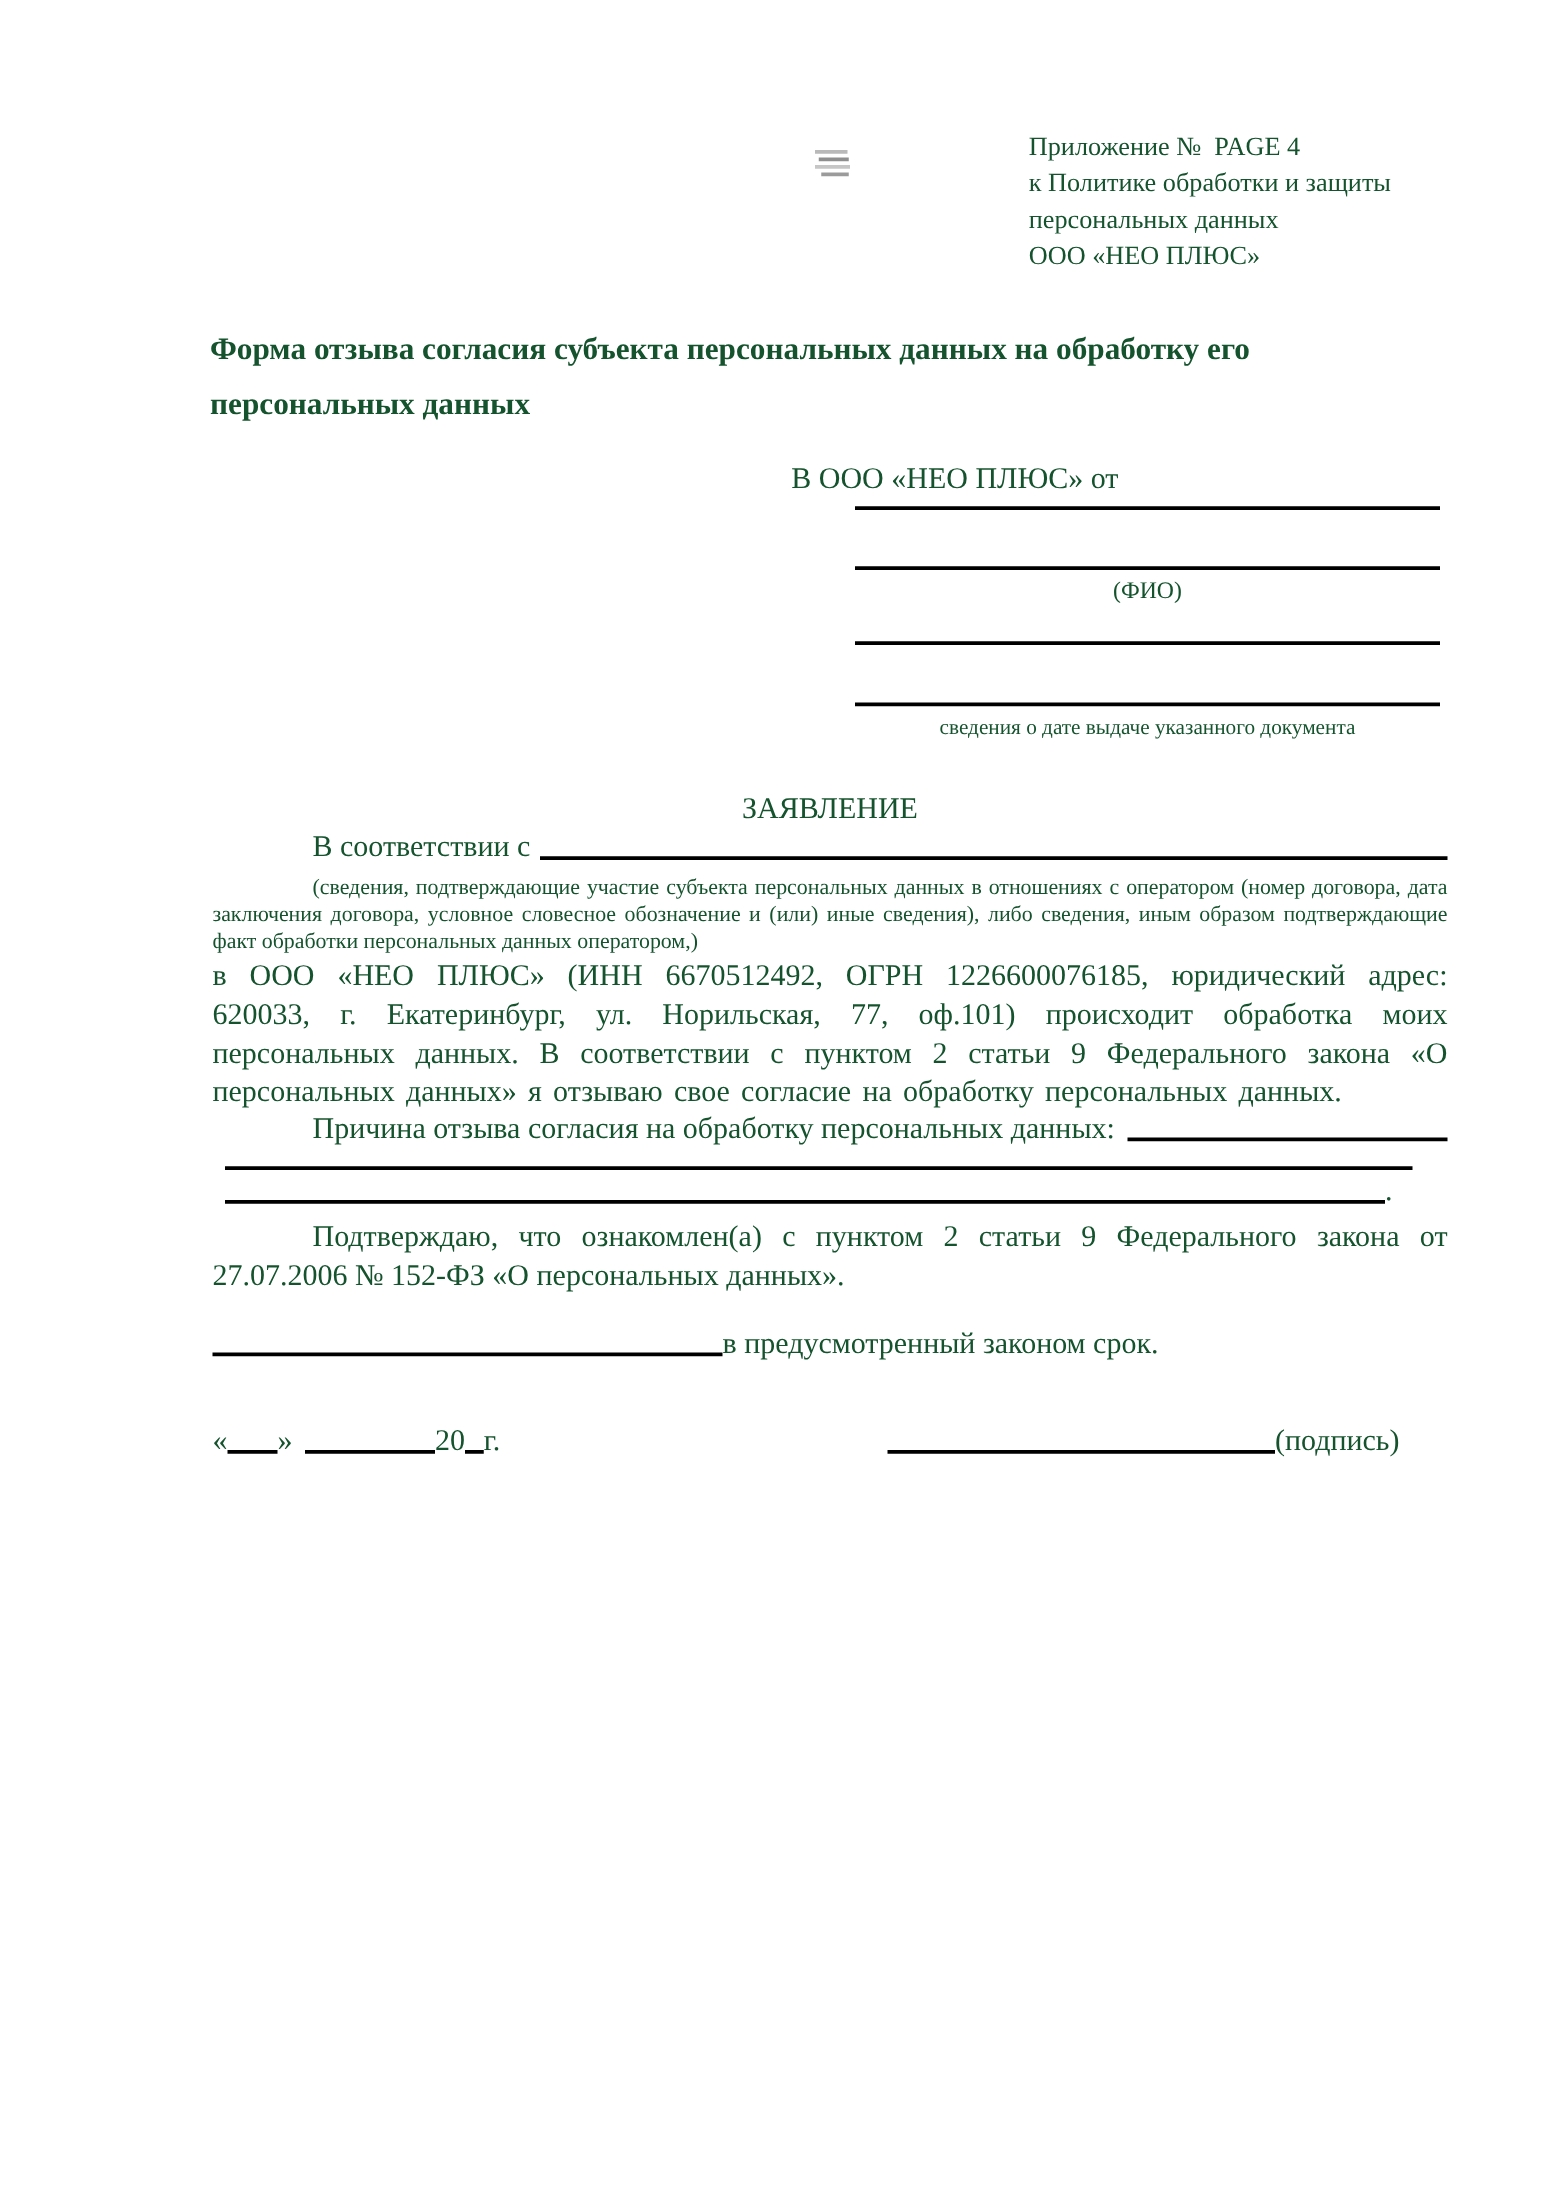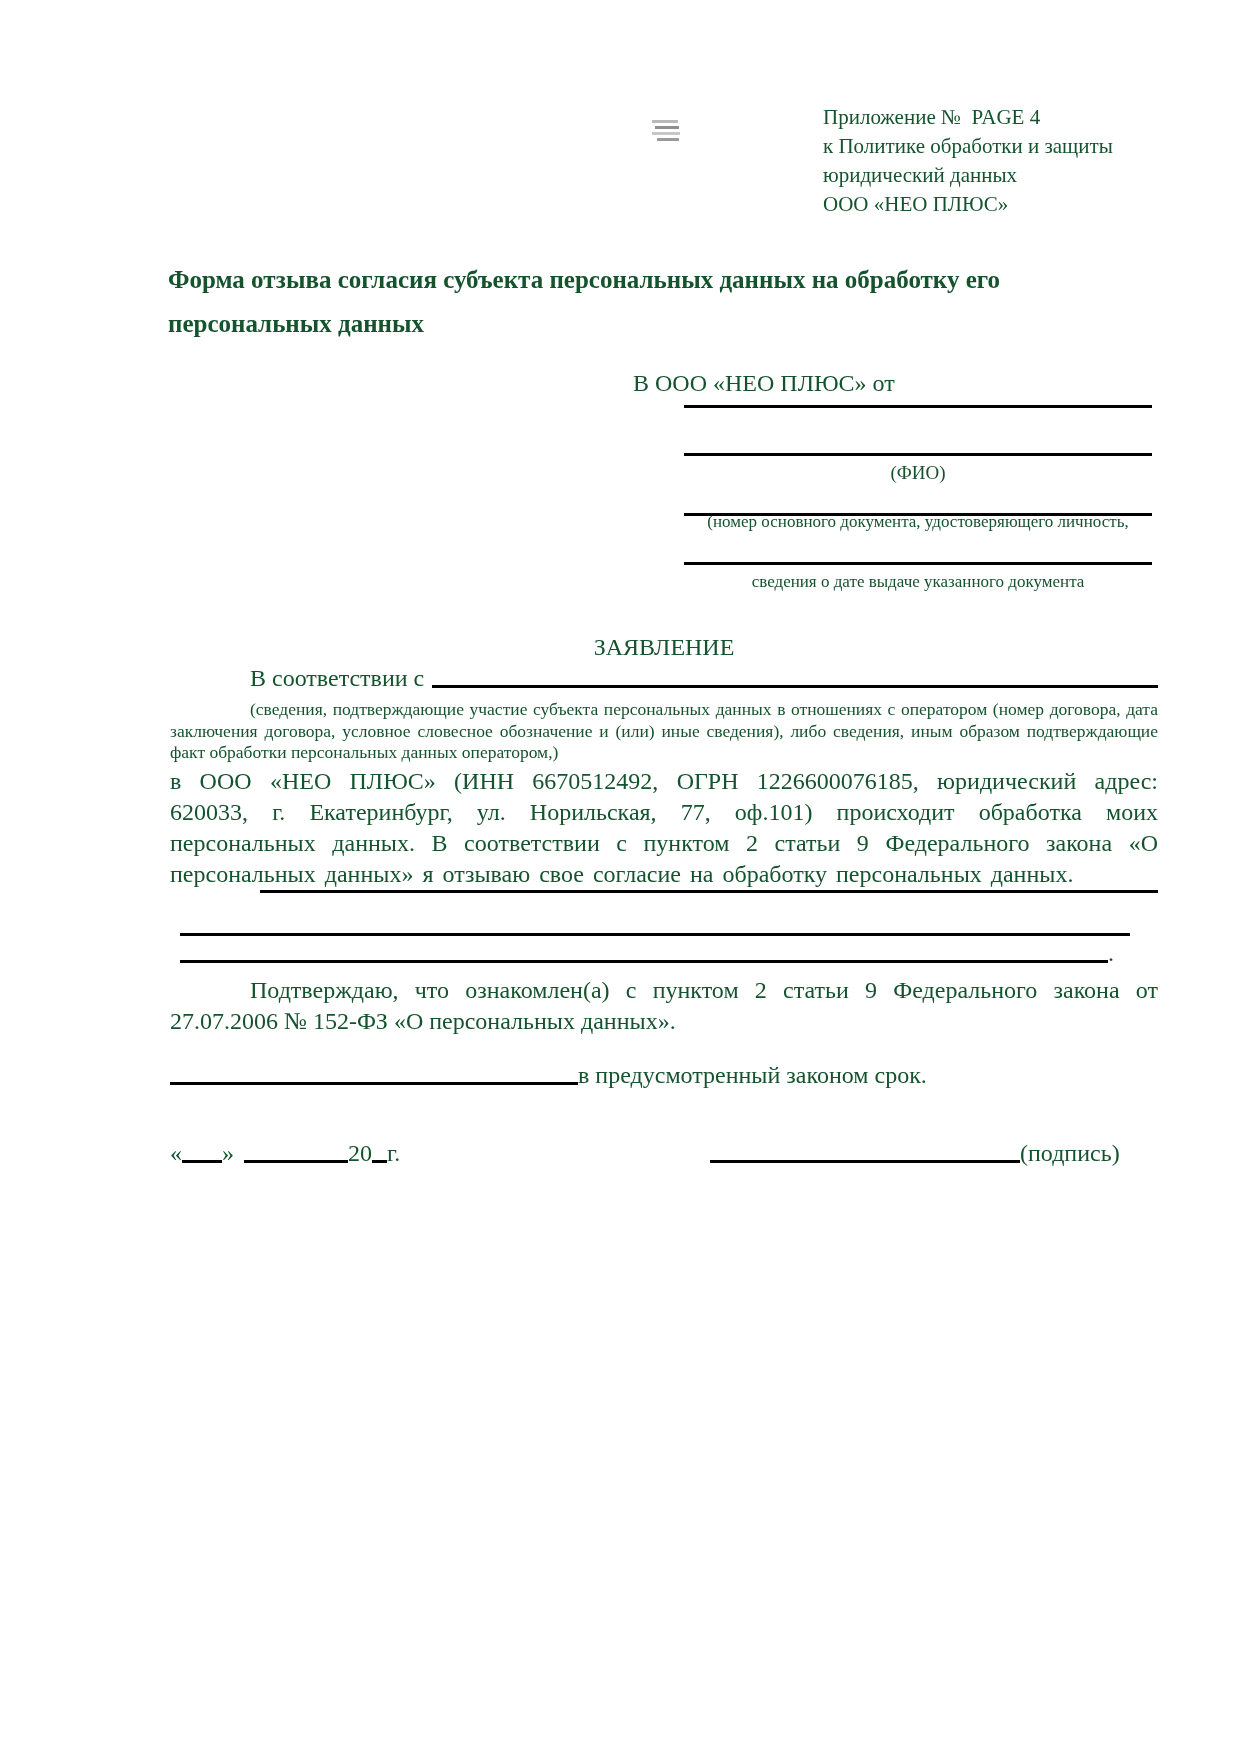--- a/index.html
+++ b/index.html
@@ -99,53 +99,53 @@
 </head>
 <body>
 
 <div class="page">
 
   <div class="abs" id="artifact"></div>
 
   <div class="abs" id="annex-note">
     <div class="pre">Приложение №  PAGE 4</div>
     <div>к Политике обработки и защиты</div>
-    <div>юридический данных</div>
+    <div>персональных данных</div>
     <div>ООО «НЕО ПЛЮС»</div>
   </div>
 
   <div class="abs" id="doc-title">Форма отзыва согласия субъекта персональных данных на обработку его персональных данных</div>
 
   <div class="abs" id="addressee-to">В ООО «НЕО ПЛЮС» от</div>
 
   <div class="abs fline u1"></div>
   <div class="abs fcaption c1">(ФИО)</div>
 
   <div class="abs fline u2"></div>
-  <div class="abs fcaption c2">(номер основного документа, удостоверяющего личность,</div>
 
   <div class="abs fline u3"></div>
   <div class="abs fcaption c3">сведения о дате выдаче указанного документа</div>
 
   <div class="abs fline u4"></div>
 
   <div class="abs" id="statement-heading">ЗАЯВЛЕНИЕ</div>
 
   <div class="abs row" id="intro-row">
     <span class="indent"></span>
     <span>В соответствии с</span>
     <span class="fill" style="margin-left:8px;"></span>
   </div>
 
   <div class="abs" id="fine-print">(сведения, подтверждающие участие субъекта персональных данных в отношениях с оператором (номер договора, дата заключения договора, условное словесное обозначение и (или) иные сведения), либо сведения, иным образом подтверждающие факт обработки персональных данных оператором,)</div>
 
   <div class="abs" id="body-para">в ООО «НЕО ПЛЮС» (ИНН 6670512492, ОГРН 1226600076185, юридический адрес: 620033, г. Екатеринбург, ул. Норильская, 77, оф.101) происходит обработка моих персональных данных. В соответствии с пунктом 2 статьи 9 Федерального закона «О персональных данных» я отзываю свое согласие на обработку персональных данных.</div>
 
   <div class="abs row" id="reason-row">
     <span class="indent"></span>
+    <span>Причина отзыва согласия на обработку персональных данных:</span>
     <span class="fill" style="margin-left:10px;"></span>
   </div>
 
   <div class="abs fline" id="blank-line-1"></div>
 
   <div class="abs" id="blank-row-2">
     <span class="fill2"></span>
     <span>.</span>
   </div>
 

